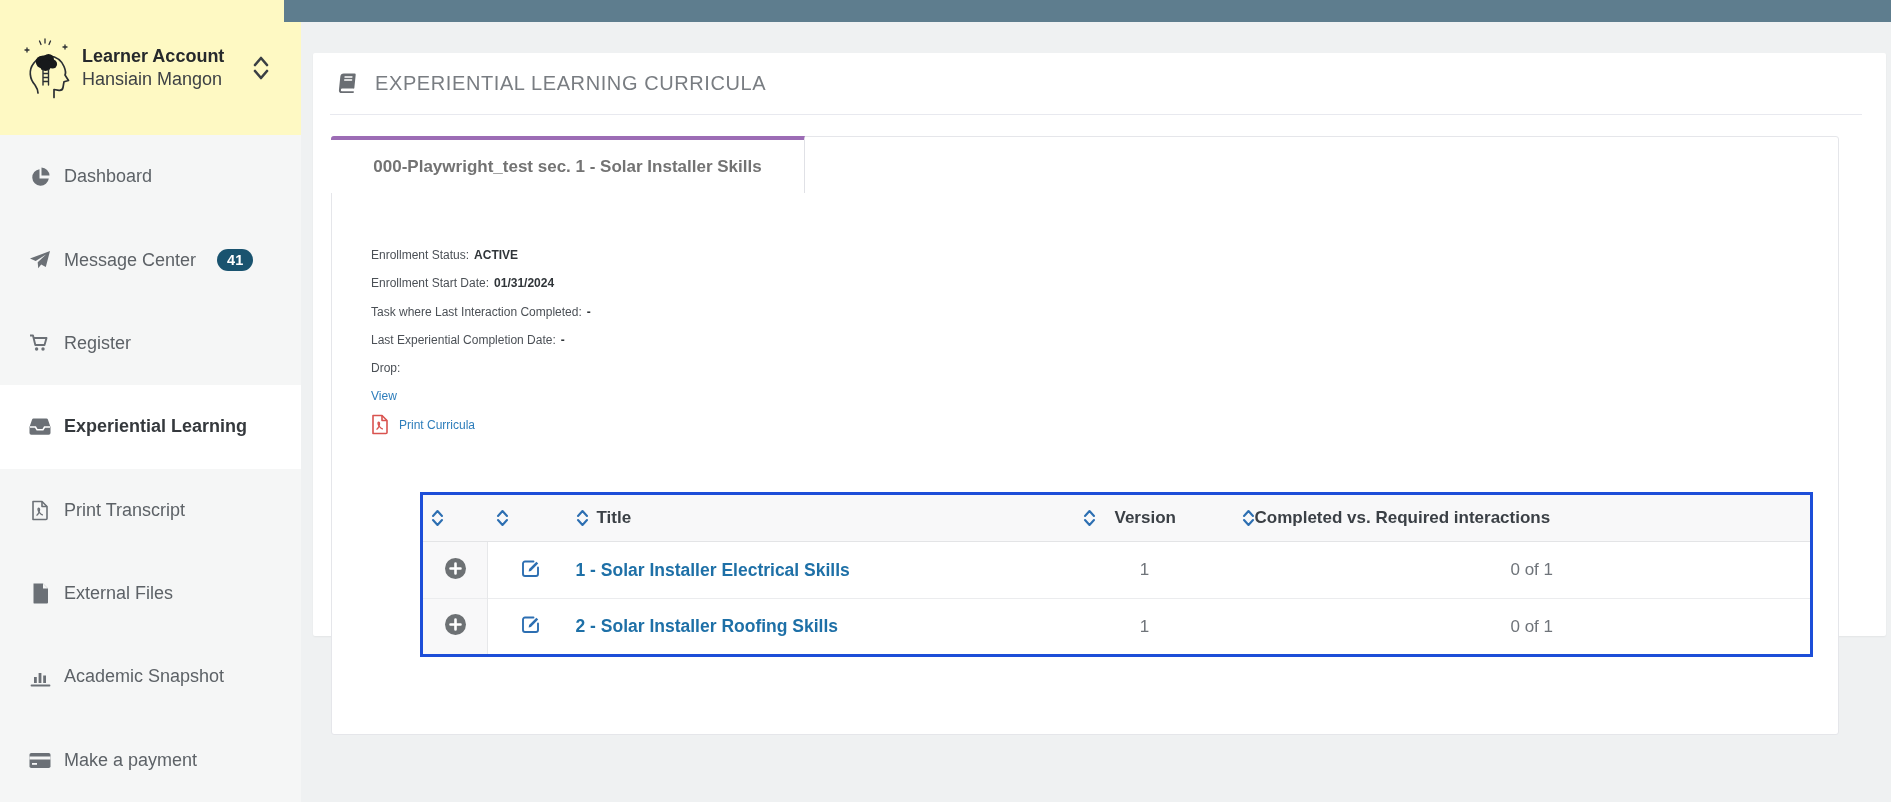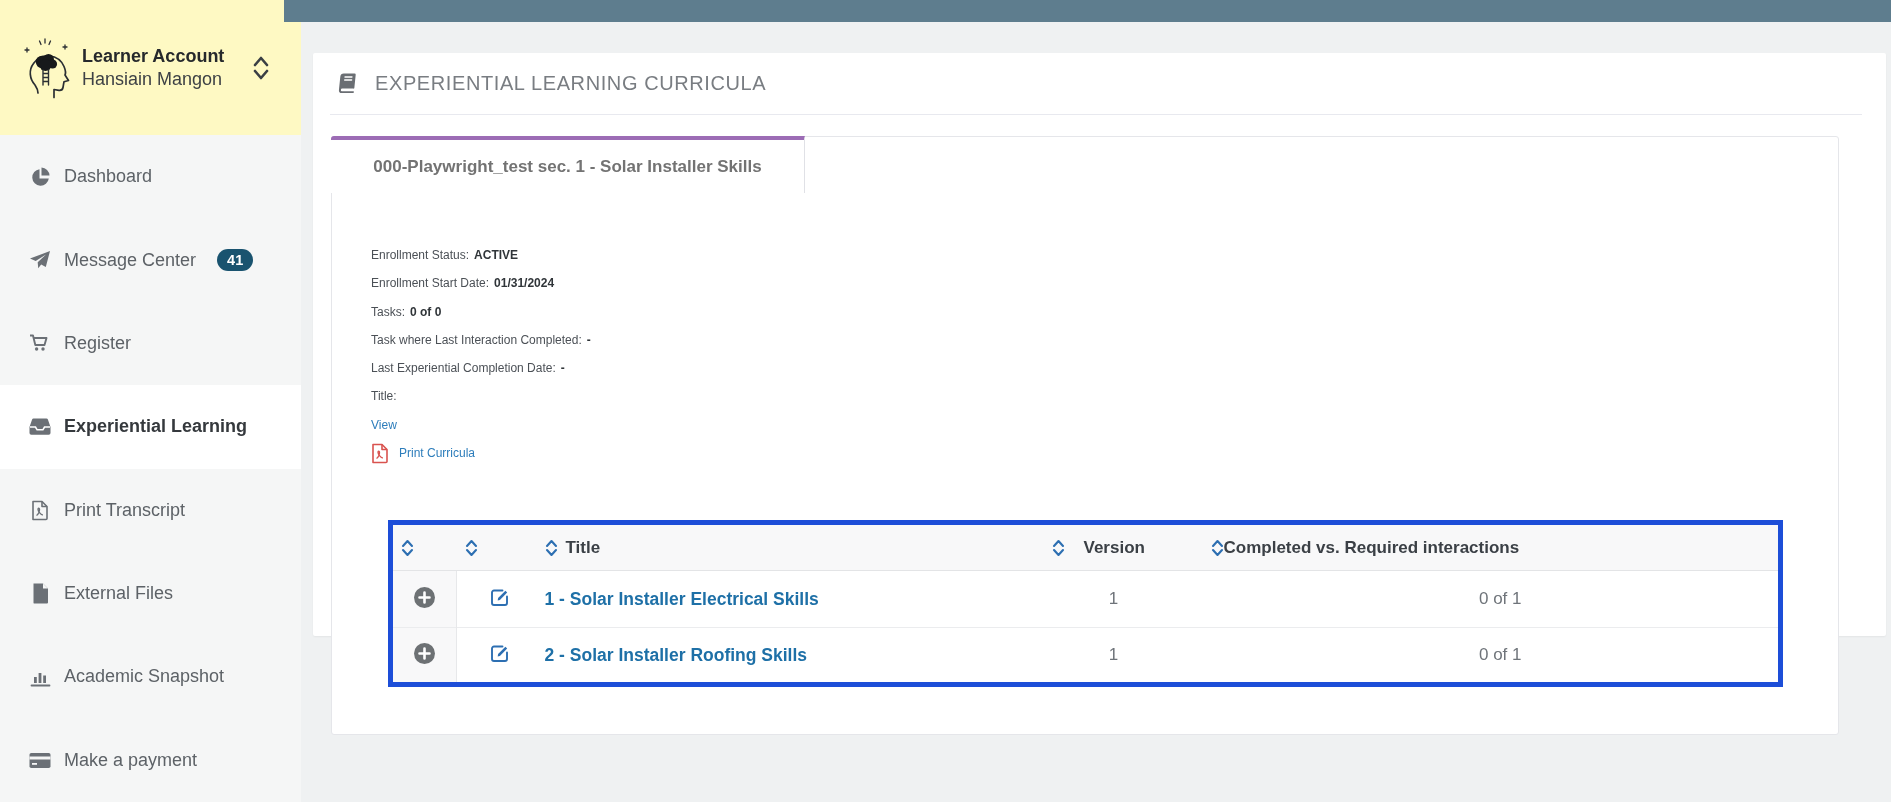--- a/index.html
+++ b/index.html
@@ -47,21 +47,21 @@
   
   .details{margin-top:104px;}
   .details p{margin:0;line-height:28.3px;font-size:12px;color:#4b5056;}
   .details b{color:#303539;margin-left:5px;}
   .lnk{color:#2d7dbb;cursor:pointer;text-decoration:none;}
   .print-line{display:flex;align-items:center;gap:10px;}
 
   
   .tbl-wrap{margin-top:53px;margin-left:17px;width:1390px;}
   table.grid{width:1390px;border-collapse:collapse;table-layout:fixed;
-             border:5px solid #1d4ed8;}
+             border:3px solid #1d4ed8;margin-left:32px;}
   table.grid thead tr{height:48px;background:#f8f8f9;}
   table.grid th{font-size:17px;font-weight:bold;color:#3b4046;text-align:left;
                 border-bottom:1px solid #e3e4e6;vertical-align:middle;}
   table.grid tbody tr{height:57px;background:#fff;}
   table.grid tbody tr + tr td{border-top:1px solid #ebecee;}
   td.expander-cell{background:#f8f8f9;border-right:1px solid #e7e8ea;text-align:center;}
   td.edit-cell{text-align:center;}
   th.th-icononly{padding-left:8px;}
   th.th-title{padding-left:3px;}
   th.th-title .hwrap{display:flex;align-items:center;gap:8px;}
@@ -222,24 +222,23 @@
     </div>
 
     <div class="panel">
       <div class="tab">000-Playwright_test sec. 1 - Solar Installer Skills</div>
 
       <div class="panel-content">
 
         <div class="details">
           <p><span>Enrollment Status:</span><b>ACTIVE</b></p>
           <p><span>Enrollment Start Date:</span><b>01/31/2024</b></p>
-          <p><span>Tasks:</span><b>0 of 0</b></p>
           <p><span>Task where Last Interaction Completed:</span><b>-</b></p>
           <p><span>Last Experiential Completion Date:</span><b>-</b></p>
-          <p><span>Title:</span><b></b></p>
+          <p><span>Drop:</span><b></b></p>
           <p><a class="lnk">View</a></p>
           <p class="print-line">
             <span>
               <svg width="18" height="21" viewBox="0 0 18 21" fill="none" stroke="#d9534f" stroke-width="1.6" stroke-linejoin="round">
                 <path d="M2 1.5h9L16 6.5v12a1 1 0 0 1-1 1H2z"></path>
                 <path d="M11 1.5v5h5"></path>
                 <path d="M5.5 15.5c1.8-1 3.2-4.5 3-6.3-.2-1.4-1.6-1.2-1.5.2.1 1.8 2.3 5 4.8 5.6" stroke-width="1.3"></path>
               </svg>
             </span>
             <a class="lnk">Print Curricula</a>

